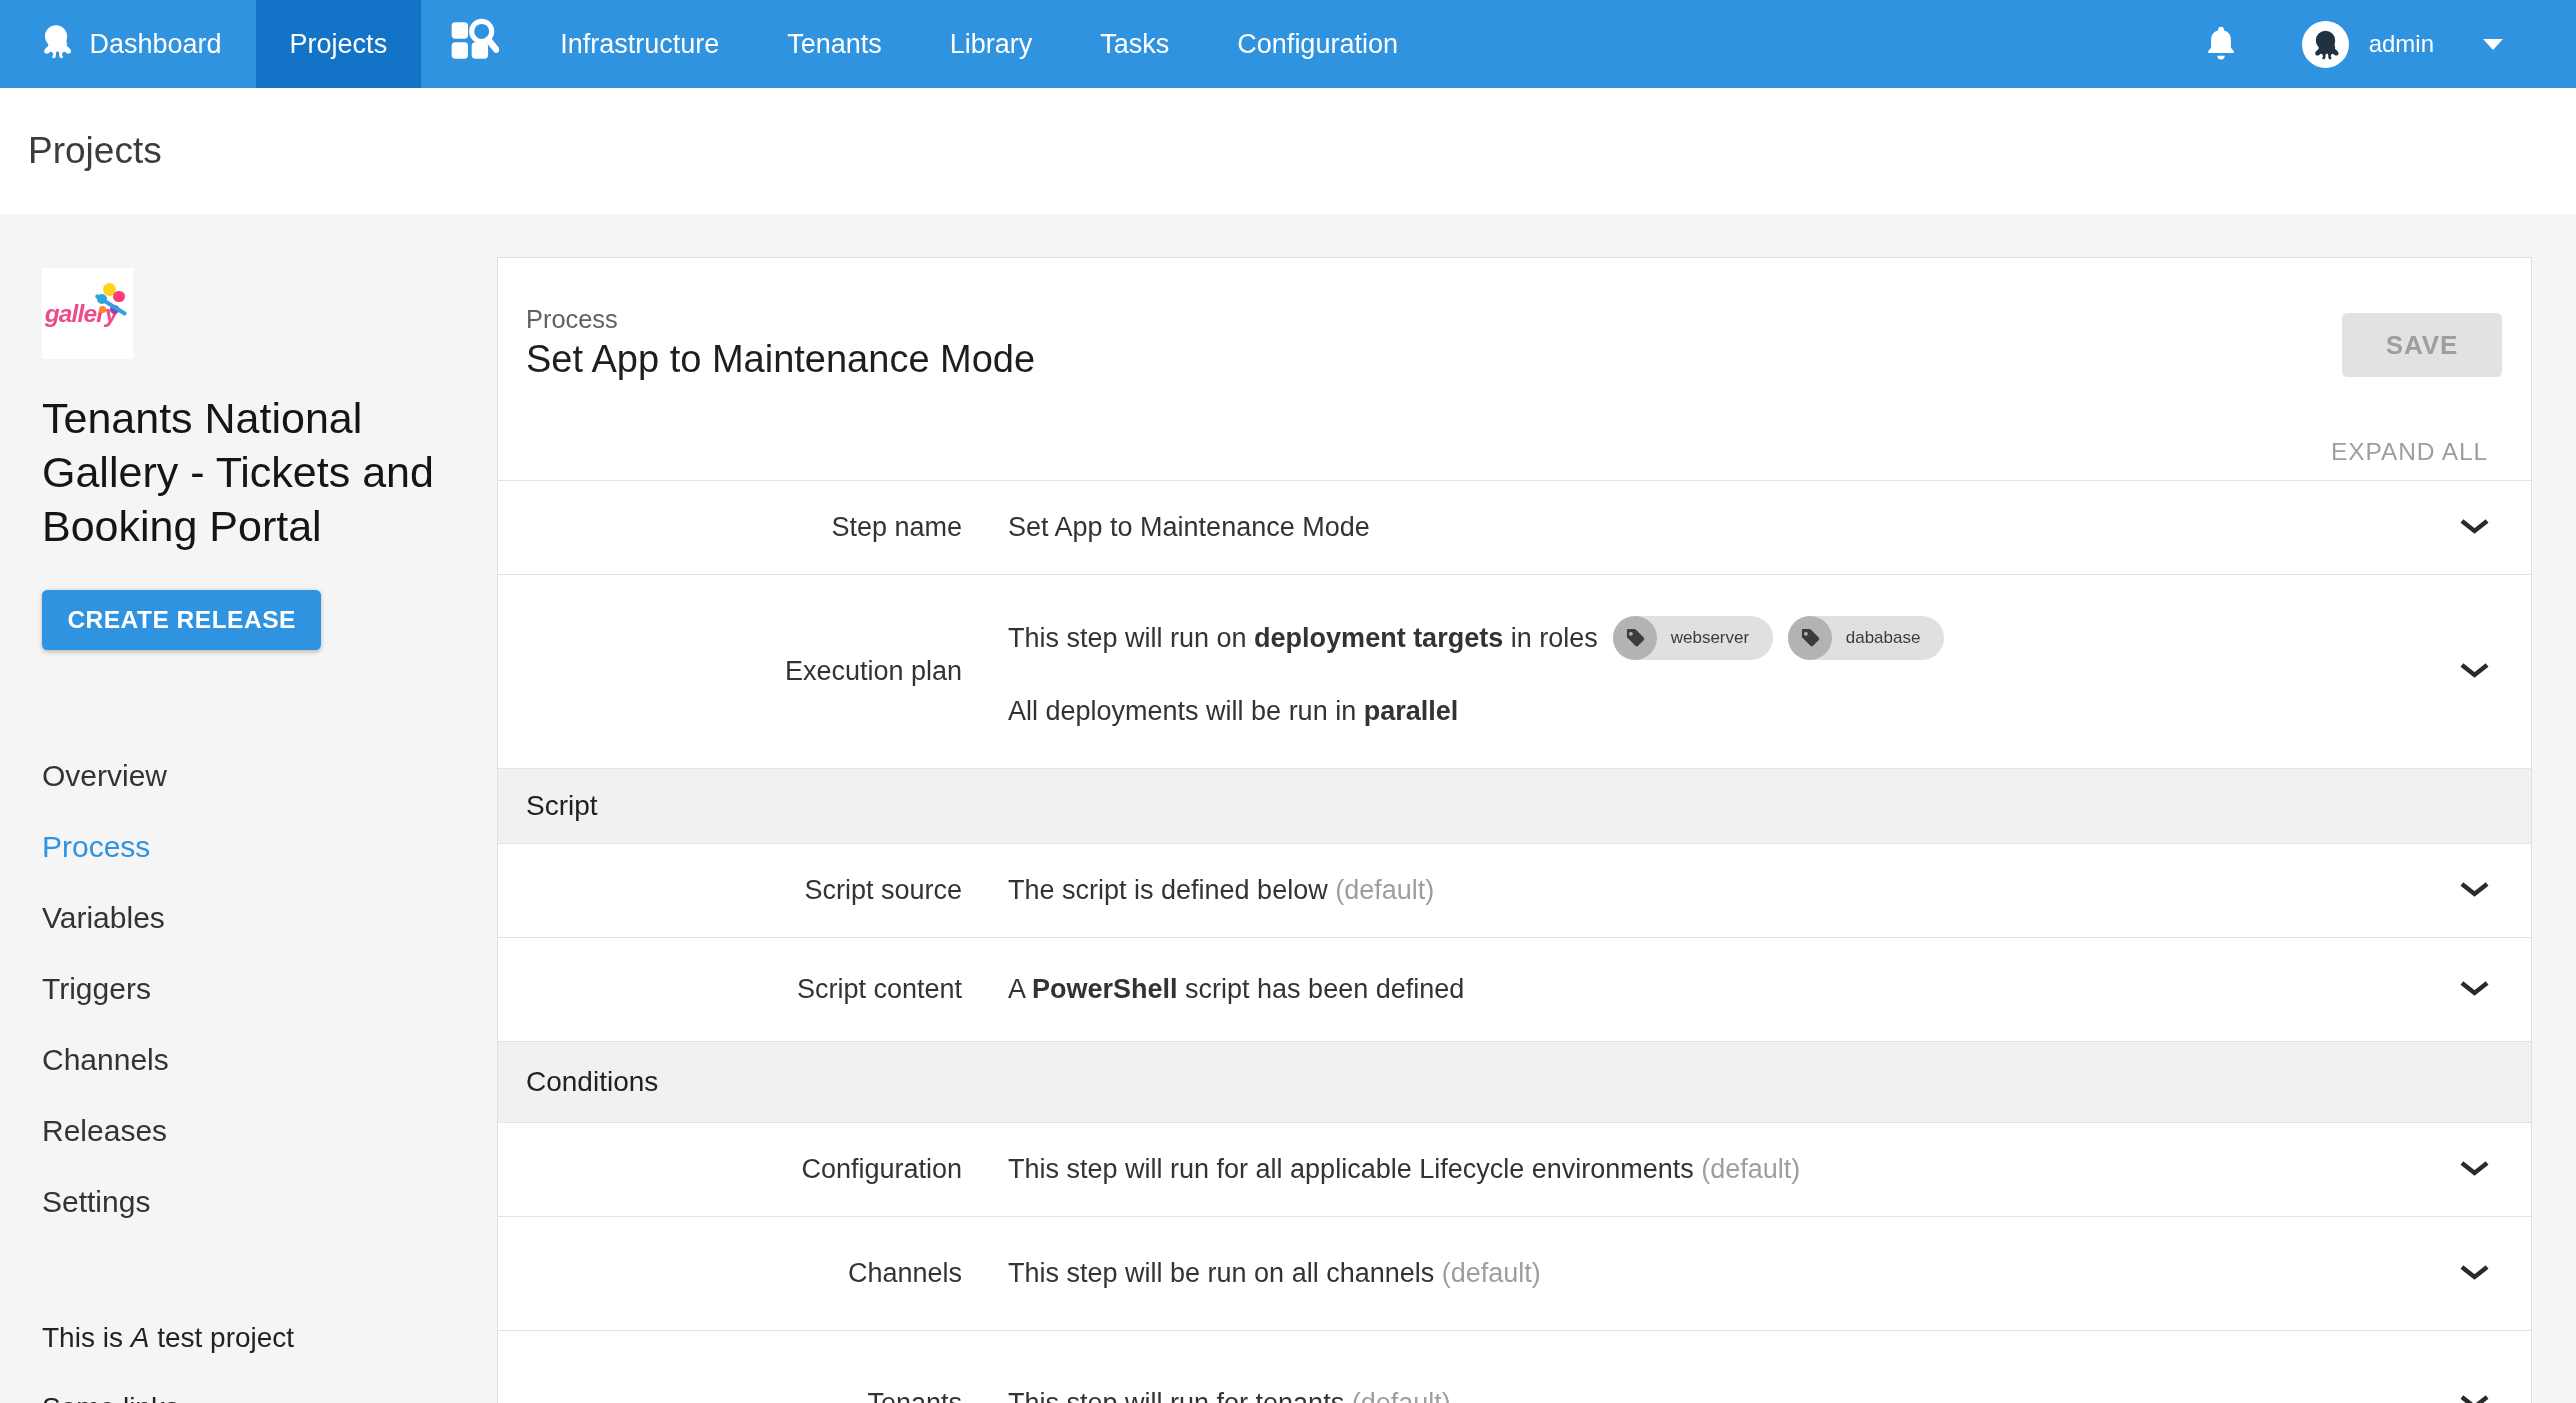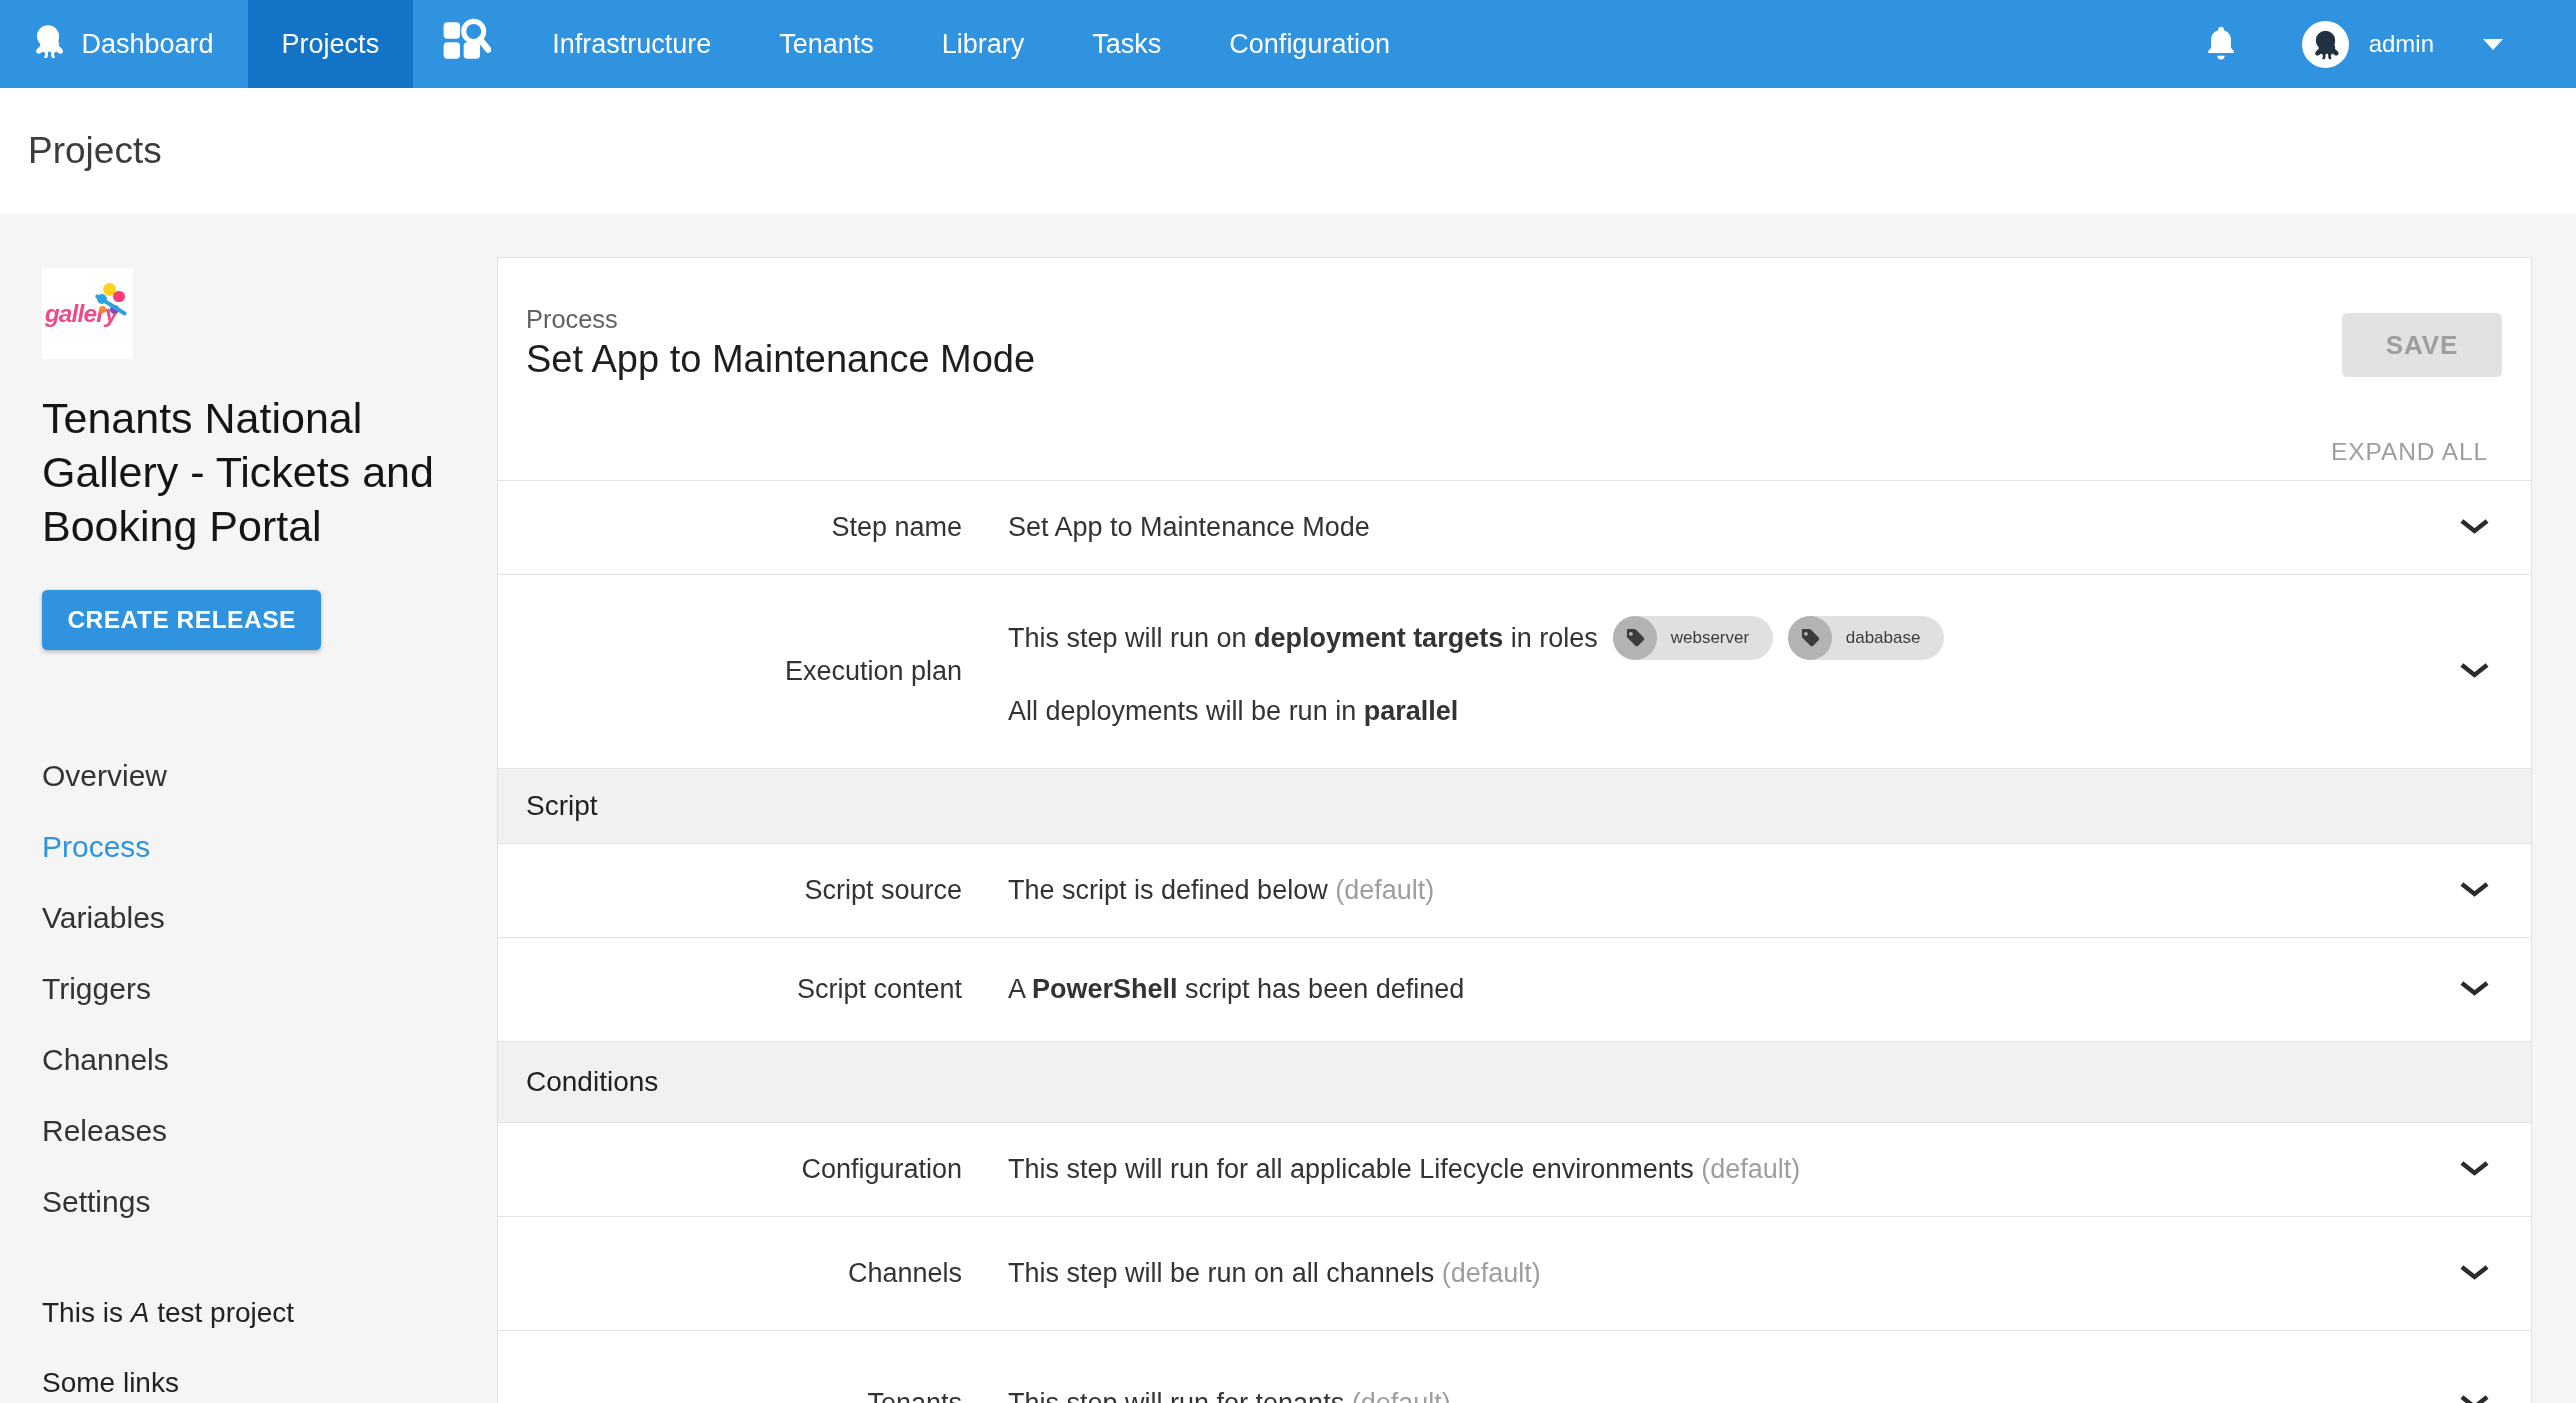--- a/index.html
+++ b/index.html
@@ -2,21 +2,21 @@
 <html style="font-size:14.5px"><head>
 <meta charset="utf-8">
 <style>
   html,body{margin:0;padding:0;}
   body{
     width:2576px;height:1403px;overflow:hidden;
     font-family:"Liberation Sans",sans-serif;
     background:#f5f5f5;color:#333;
   }
   
-  .topnav{height:88px;background:#2F93E0;display:flex;align-items:stretch;color:#fff;}
+  .topnav{height:88px;background:#2F93E0;display:flex;align-items:stretch;color:#fff;padding-left:8px;}
   .nav-item{display:flex;align-items:center;padding:0 34px;font-size:27px;cursor:pointer;}
   .nav-item.with-icon{gap:14.5px;padding-left:29px;}
   .nav-item.active{background:#1273C7;}
   .nav-item.icon-only{padding:0 27px;}
   .nav-spacer{flex:1;}
   .nav-right{display:flex;align-items:center;gap:0;padding-right:73px;}
   .bell-wrap{display:flex;align-items:center;padding:0 25.4px;}
   .avatar{width:47px;height:47px;border-radius:50%;background:#fff;display:flex;align-items:center;justify-content:center;margin-left:38px;margin-right:20px;}
   .username{font-size:24px;}
   .caret{width:0;height:0;border-left:10px solid transparent;border-right:10px solid transparent;border-top:11.8px solid #fff;margin-left:49px;}
@@ -35,21 +35,21 @@
   .splash .s2{width:11.8px;height:11.8px;background:#ff3b77;left:18px;top:8.2px;}
   .splash .s3{width:10px;height:10px;background:#29a8e0;left:1.8px;top:11px;}
   .splash .s4{width:9px;height:9px;background:#8e44ad;left:14.5px;top:22px;}
   .splash .s5{width:7.3px;height:7.3px;background:#ff8a2a;left:3.6px;top:23.6px;}
   .splash .line{position:absolute;width:36px;height:3.6px;background:#2e9fe0;left:-1.8px;top:20px;transform:rotate(32deg);border-radius:1.8px;}
   .project-name{margin-top:32px;font-size:43px;line-height:54px;color:#151515;width:425px;}
   .create-release{margin-top:37px;display:inline-block;background:#2F93E0;color:#fff;font-size:24.5px;font-weight:bold;letter-spacing:0.5px;padding:0 25.4px;height:60px;line-height:60px;border:none;border-radius:5.4px;box-shadow:0 1.8px 4.5px rgba(0,0,0,.25);cursor:pointer;}
   .side-nav{margin-top:108px;}
   .side-nav a{display:block;font-size:30px;line-height:36px;margin-bottom:35px;color:#333;text-decoration:none;cursor:pointer;}
   .side-nav a.active{color:#2F93E0;}
-  .side-desc{margin-top:77px;font-size:28px;color:#222;}
+  .side-desc{margin-top:102px;font-size:28px;color:#222;}
   .side-desc .em{font-style:italic;}
   .side-links{margin-top:38px;font-size:28px;color:#222;}
   
   .card{position:absolute;left:497px;top:43px;width:2035px;height:1271px;background:#fff;border:0.9px solid #e0e0e0;border-bottom:none;box-sizing:border-box;}
   .card-header{height:222px;position:relative;}
   .eyebrow{position:absolute;left:28px;top:47px;font-size:25.4px;color:#616161;}
   .card-title{position:absolute;left:28px;top:80px;font-size:38px;color:#1e1e1e;font-weight:400;}
   .save-btn{position:absolute;right:29px;top:55px;width:160px;height:64px;background:#e2e2e2;border:none;border-radius:5.4px;font-family:inherit;font-size:26px;font-weight:bold;letter-spacing:0.9px;color:#9e9e9e;cursor:default;}
   .expand-all{position:absolute;right:43px;top:180px;font-size:24.5px;letter-spacing:0.9px;color:#9e9e9e;cursor:pointer;}
   .row{display:flex;align-items:center;border-top:0.9px solid #e3e3e3;position:relative;}

